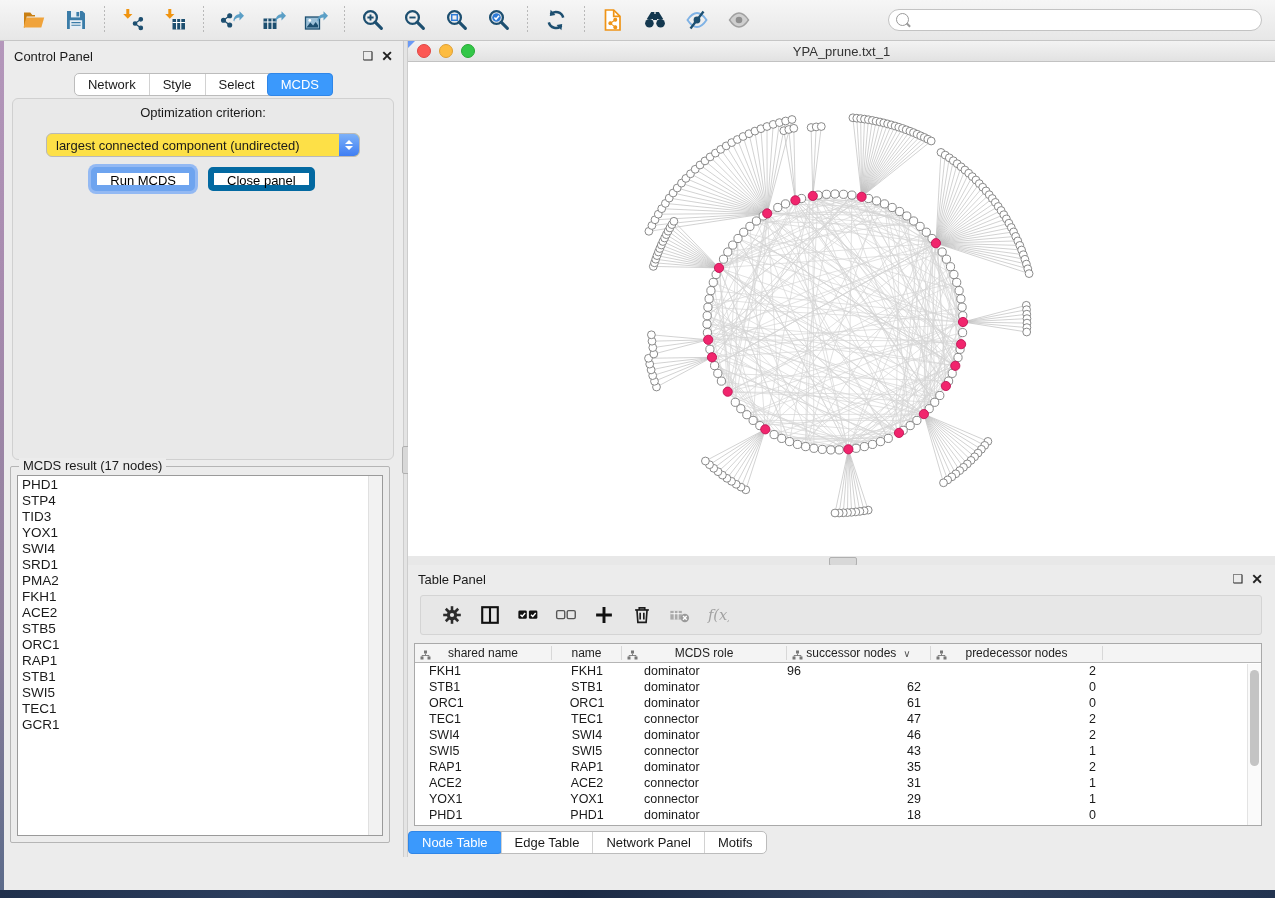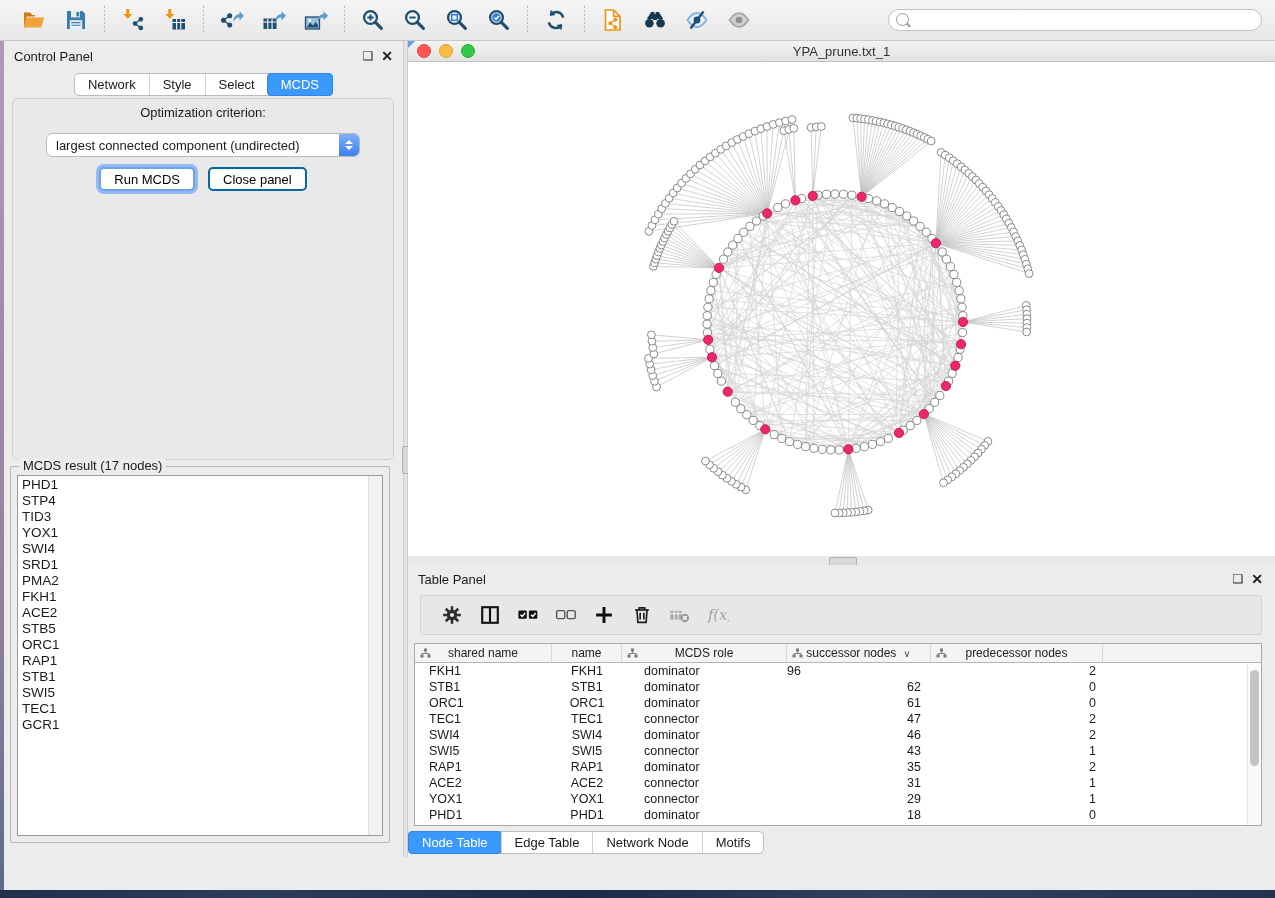--- a/index.html
+++ b/index.html
@@ -36,31 +36,31 @@
   .pb.sq{font-size:12px;}
   .pb.x{font-weight:bold;font-size:14px;}
   .cp-tabs{position:absolute;left:0;top:32px;width:100%;display:flex;justify-content:center;}
   .segbar{display:flex;background:#fff;border:1px solid #bcbcbc;border-radius:5px;}
   .seg{padding:3px 13px;font-size:13px;color:#1a1a1a;border-left:1px solid #d2d2d2;cursor:pointer;white-space:nowrap;}
   .seg:first-child{border-left:none;}
   .seg.active{background:#3b99fc;color:#fff;border-radius:4px;margin:-1px;border:1px solid #2f86e8;}
   .cp-box{position:absolute;left:8px;right:9px;top:57px;height:360px;background:#e9e9e9;
     border:1px solid #d0d0d0;border-radius:6px;}
   .opt-label{margin-top:6px;text-align:center;font-size:13px;}
-  .dropdown{position:relative;margin:13px auto 0 auto;width:314px;height:24px;background:#ffffff;
+  .dropdown{position:relative;margin:13px auto 0 auto;width:314px;height:24px;background:#fde047;
     border:1px solid #b9b9b9;border-radius:6px;box-sizing:border-box;display:flex;align-items:center;cursor:pointer;}
   .dd-text{flex:1;font-size:13px;padding-left:9px;white-space:nowrap;overflow:hidden;}
   .dd-step{width:20px;height:22px;border-radius:0 5px 5px 0;
     background:linear-gradient(#7db1f8,#3f7ef3);display:flex;flex-direction:column;
     align-items:center;justify-content:center;gap:2px;}
   .dd-step i{width:0;height:0;border-left:4px solid transparent;border-right:4px solid transparent;}
   .dd-step i.up{border-bottom:4px solid #fff;}
   .dd-step i.dn{border-top:4px solid #fff;}
   .btn-row{display:flex;justify-content:center;gap:13px;margin-top:10px;}
-  .aqua-btn{height:24px;padding:0 13px;background:#fff;border:2px solid #0369a1;border-radius:5px;
+  .aqua-btn{height:24px;padding:0 13px;background:#fff;border:6px solid #0369a1;border-radius:5px;
     font-size:13px;font-family:"Liberation Sans",sans-serif;cursor:pointer;}
   .aqua-btn.focused{box-shadow:0 0 0 3px rgba(90,153,250,.6);border-color:#6ea4ef;}
   .mcds-group{position:absolute;left:6px;right:13px;top:425px;bottom:14px;
     border:1px solid #b5b5b5;border-radius:2px;}
   .mcds-legend{position:absolute;top:-9px;left:8px;background:#ececec;padding:0 4px;font-size:13px;}
   .mcds-list{position:absolute;inset:8px 6px 6px 6px;background:#fff;border:1px solid #9a9a9a;
     overflow:hidden;}
   .mcds-scroll{position:absolute;top:0;right:0;bottom:0;width:13px;background:#f2f2f2;border-left:1px solid #e0e0e0;}
   .mcds-items{padding:1px 0 0 4px;font-size:13.5px;line-height:16px;}
   
@@ -90,21 +90,21 @@
   .table-panel{position:absolute;left:0;top:524px;right:0;bottom:0;background:#ececec;}
   .tp-title{height:24px;display:flex;align-items:center;padding:2px 12px 0 10px;font-size:13px;}
   .tp-toolbar{position:absolute;left:12px;right:13px;top:30px;height:40px;background:#e7e7e7;
     border:1px solid #d4d4d4;border-radius:3px;display:flex;align-items:center;padding-left:12px;box-sizing:border-box;}
   .tpb{width:38px;height:34px;border:none;background:transparent;display:flex;align-items:center;
     justify-content:center;padding:0;cursor:pointer;}
   .tpb svg{width:22px;height:22px;}
   .tpb.dis{cursor:default;}
   .tp-table{position:absolute;left:6px;right:13px;top:78px;height:183px;background:#fff;
     border:1px solid #a9a9a9;box-sizing:border-box;overflow:hidden;}
-  .thead{display:flex;height:19px;background:#f4f4f4;border-bottom:1px solid #b5b5b5;box-sizing:border-box;}
+  .thead{display:flex;height:19px;background:#f4f4f4;border-bottom:1px solid #b5b5b5;box-sizing:border-box;align-items:center;}
   .th{position:relative;display:flex;align-items:center;justify-content:center;font-size:12px;
     color:#222;border-right:1px solid #d8d8d8;box-sizing:border-box;cursor:pointer;}
   .th .tree{position:absolute;left:5px;top:4px;}
   .th .sort{margin-left:7px;font-size:10px;color:#555;}
   .trow{display:flex;height:16px;align-items:center;font-size:12.5px;}
   .td{box-sizing:border-box;white-space:nowrap;overflow:hidden;}
   .tscroll{position:absolute;right:0;top:20px;bottom:0;width:13px;background:#fafafa;border-left:1px solid #e3e3e3;}
   .tthumb{position:absolute;left:2px;top:6px;width:9px;height:96px;background:#c4c4c4;border-radius:5px;cursor:pointer;}
   .tp-tabs{position:absolute;left:0;right:0;bottom:3px;display:flex;justify-content:flex-start;}
   
@@ -1246,21 +1246,21 @@
             </div>
           </div>
         <div class="tscroll">
           <div class="tthumb"></div>
         </div>
       </div>
       <div class="tp-tabs">
           <div class="segbar">
             <div class="seg active">Node Table</div>
             <div class="seg">Edge Table</div>
-            <div class="seg">Network Node</div>
+            <div class="seg">Network Panel</div>
             <div class="seg">Motifs</div>
           </div>
         </div>
     </div>
   </div>
 
 
   <div class="wall-bottom"></div>
 </div>
 

